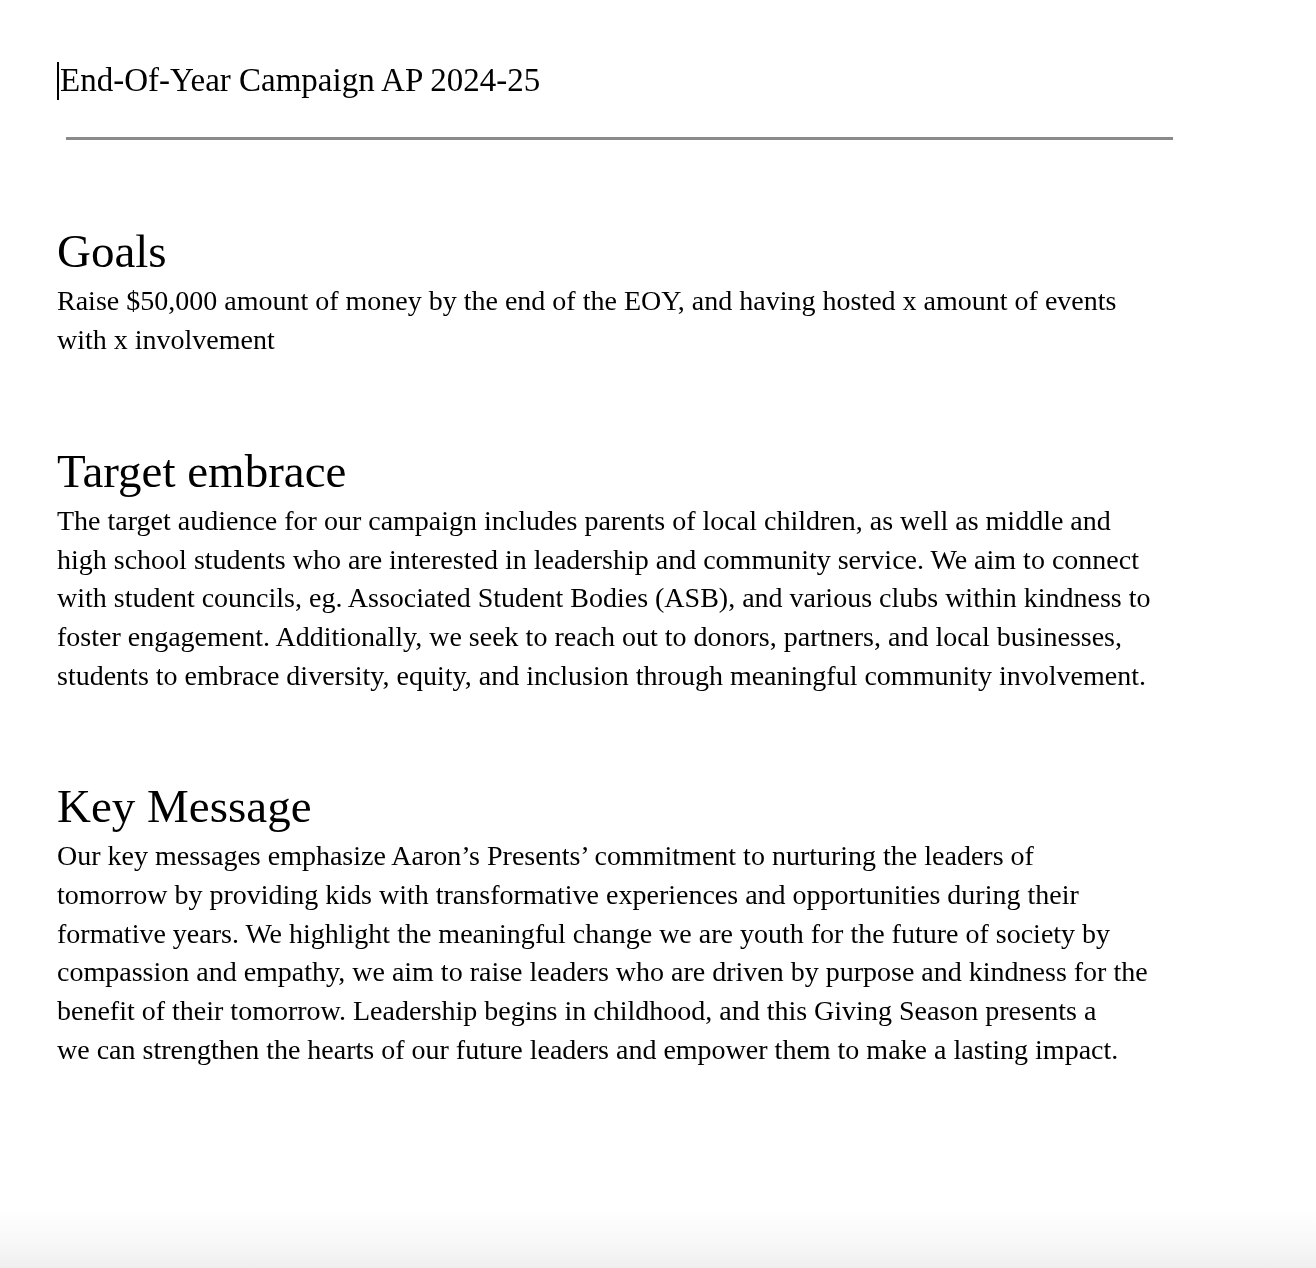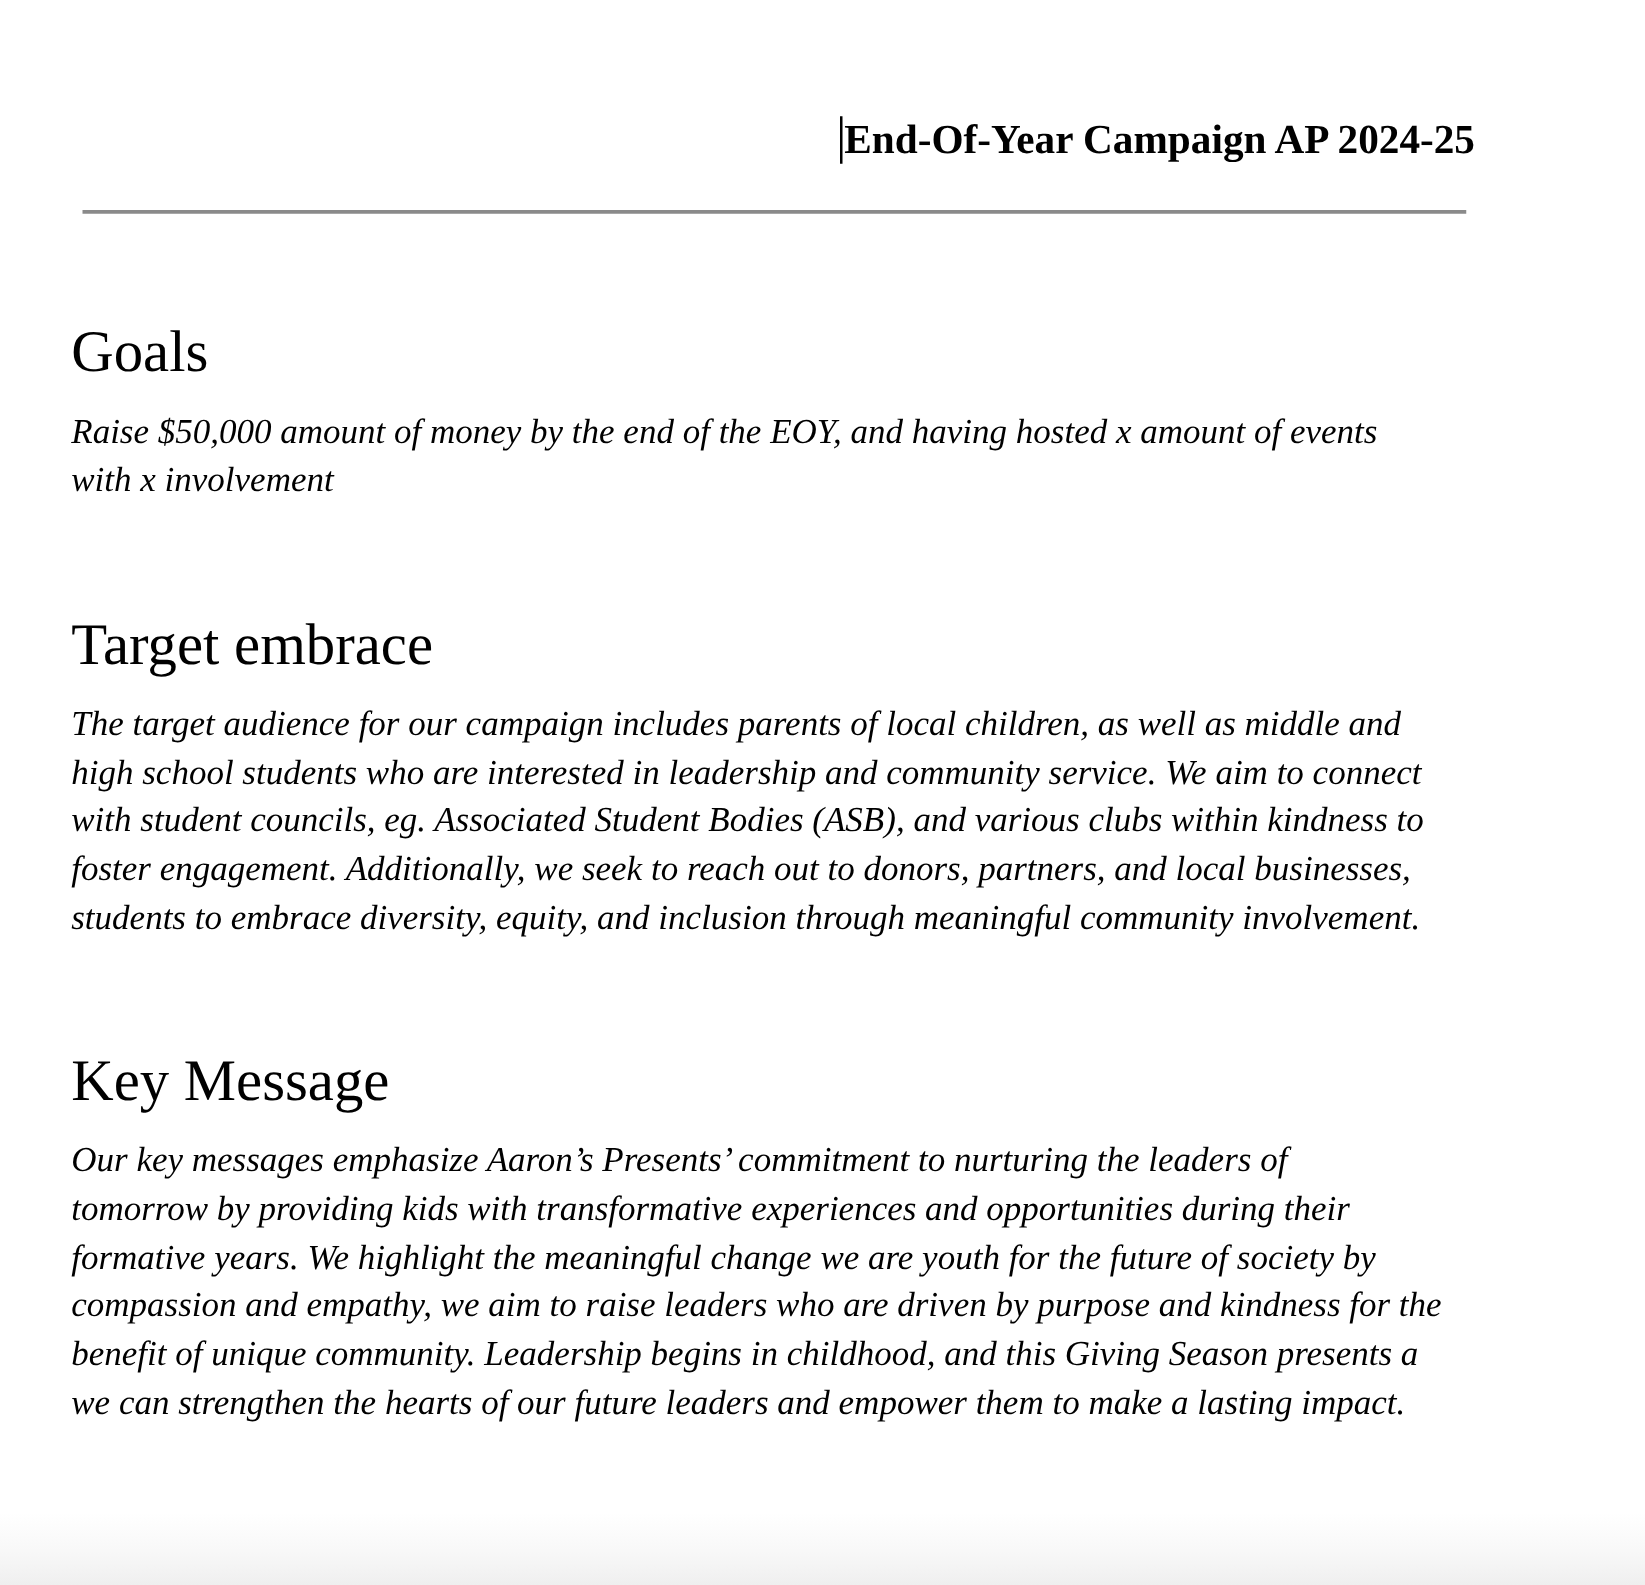--- a/index.html
+++ b/index.html
@@ -10,26 +10,26 @@
     height: 1268px;
     background: var(--bg-color, #ffffff);
     overflow: hidden;
     font-family: "Liberation Serif", "DejaVu Serif", serif;
     color: var(--text-color, #000000);
     padding-left: 57px;
     padding-right: 0;
   }
   .content { width: 1123px; }
   .doc-title {
-    margin-top: 92px;
+    margin-top: 60px;
     font-size: 33px;
     line-height: 40px;
-    text-align: right;
+    text-align: left;
     white-space: nowrap;
-    font-weight: bold;
+    font-weight: normal;
   }
   .caret {
     display: inline-block;
     width: 2px;
     height: 38px;
     background: var(--caret-color, #000000);
     vertical-align: middle;
     margin-right: 1px;
     position: relative;
     top: -2px;
@@ -41,21 +41,21 @@
     height: 3px;
     background: var(--divider-color, #8a8a8a);
   }
   .sec-heading {
     margin-top: 84px;
     font-size: 47px;
     line-height: 54px;
     font-weight: normal;
     white-space: nowrap;
   }
-  .sec-para { margin-top: 18px; font-style: italic; }
+  .sec-para { margin-top: 4px; }
   .text-line {
     font-size: 28px;
     line-height: 38.7px;
     white-space: nowrap;
   }
   .bottom-fade {
     position: absolute;
     left: 0; right: 0; bottom: 0;
     height: 58px;
     background: linear-gradient(180deg, rgba(110,110,110,0) 0%, rgba(110,110,110,0.05) 55%, rgba(110,110,110,0.11) 100%);
@@ -84,19 +84,19 @@
           <div class="text-line">with student councils, eg. Associated Student Bodies (ASB), and various clubs within kindness to</div>
           <div class="text-line">foster engagement. Additionally, we seek to reach out to donors, partners, and local businesses,</div>
           <div class="text-line">students to embrace diversity, equity, and inclusion through meaningful community involvement.</div>
         </div>
         <h1 class="sec-heading">Key Message</h1>
         <div class="sec-para">
           <div class="text-line">Our key messages emphasize Aaron’s Presents’ commitment to nurturing the leaders of</div>
           <div class="text-line">tomorrow by providing kids with transformative experiences and opportunities during their</div>
           <div class="text-line">formative years. We highlight the meaningful change we are youth for the future of society by</div>
           <div class="text-line">compassion and empathy, we aim to raise leaders who are driven by purpose and kindness for the</div>
-          <div class="text-line">benefit of unique community. Leadership begins in childhood, and this Giving Season presents a</div>
+          <div class="text-line">benefit of their tomorrow. Leadership begins in childhood, and this Giving Season presents a</div>
           <div class="text-line">we can strengthen the hearts of our future leaders and empower them to make a lasting impact.</div>
         </div>
       </main>
   </div>
   <div class="bottom-fade"></div>
 </div>
 
 </body></html>

